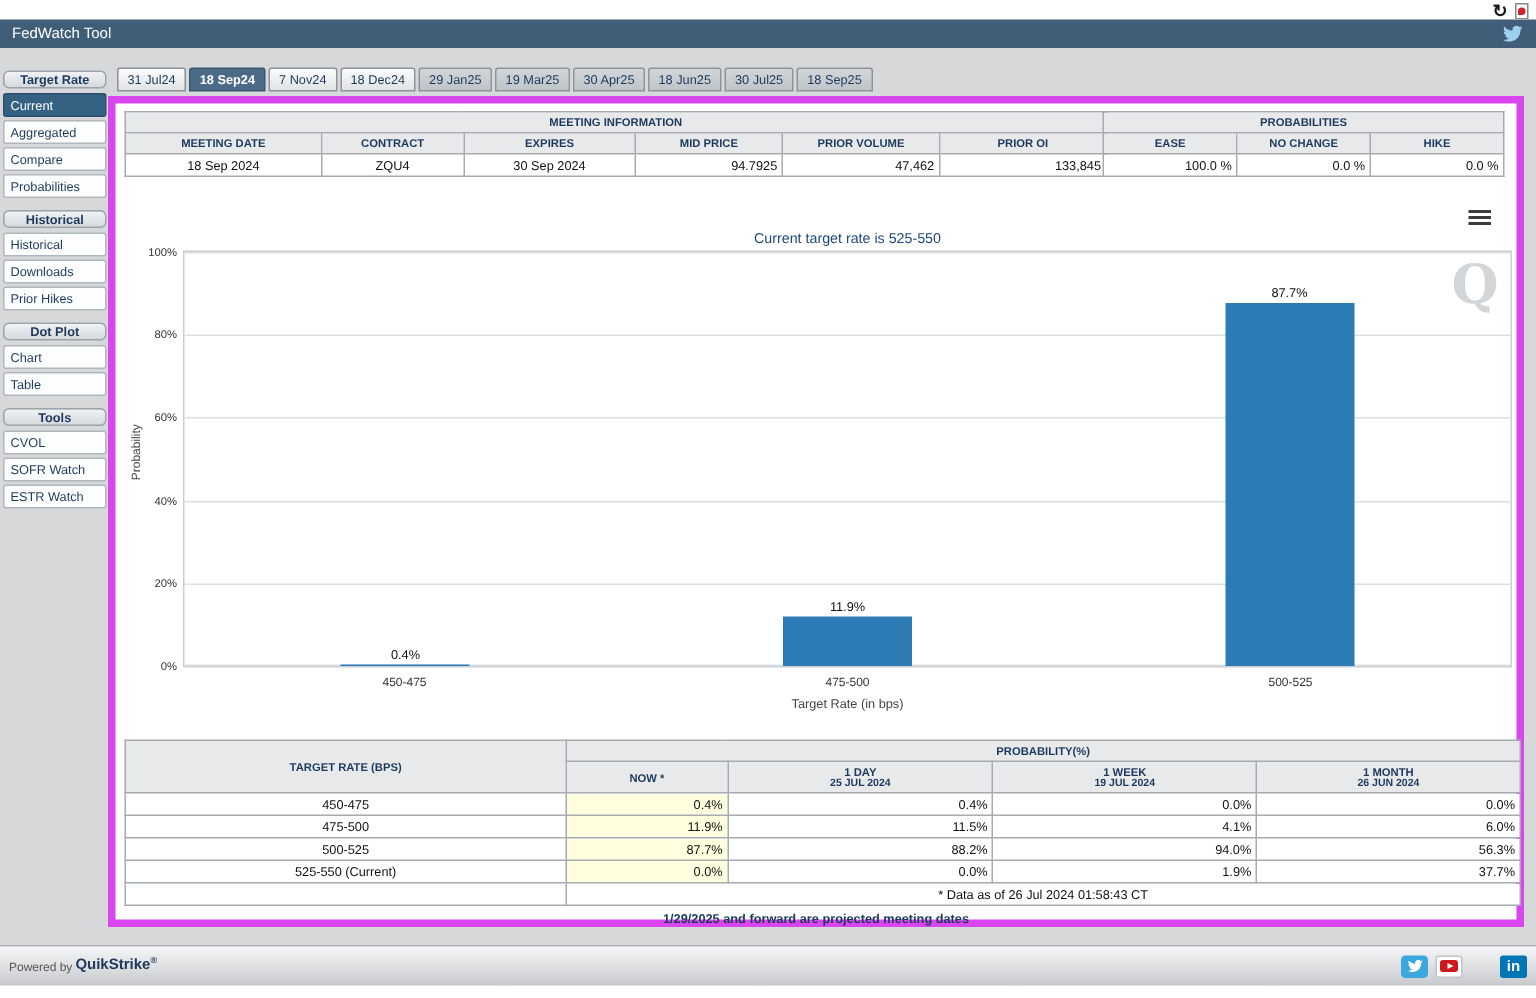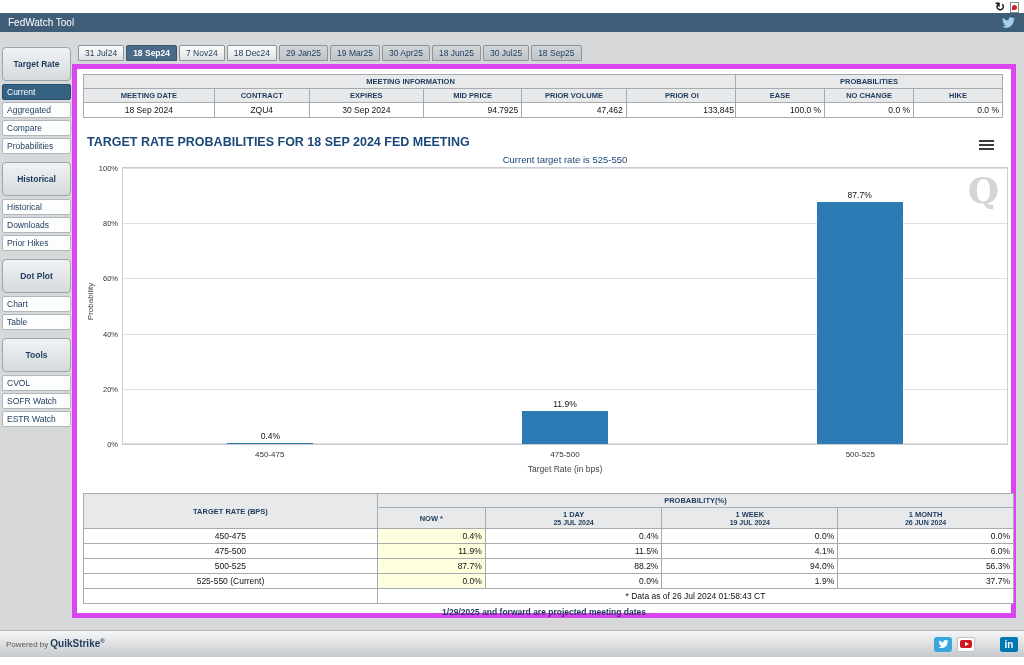--- a/index.html
+++ b/index.html
@@ -16,21 +16,21 @@
   .titlebar { position:absolute; top:13px; left:0; width:1024px; height:19px; background:#415e79; color:#fff; display:flex; align-items:center; padding:0 8px; font-size:10px; }
   .titlebar .spacer { flex:1; }
   .tw-bird { cursor:pointer; display:block; }
 
   
   .content { position:absolute; top:32px; left:0; width:1024px; height:598px; background:#d6d8da; }
 
   
   .sidebar { position:absolute; left:2px; top:15px; width:69px; }
   .side-section { margin-bottom:8px; }
-  .side-header { text-align:center; font-size:8.5px; font-weight:bold; color:#1d3a5c; background:linear-gradient(#f0f2f4,#d6dadd); border:1px solid #9aa4ad; border-radius:4px; padding:11px 0; margin-bottom:3px; cursor:pointer; }
+  .side-header { text-align:center; font-size:8.5px; font-weight:bold; color:#1d3a5c; background:linear-gradient(#f0f2f4,#d6dadd); border:1px solid #9aa4ad; border-radius:4px; padding:0 0; margin-bottom:3px; cursor:pointer; }
   .side-item { font-size:8.5px; color:#1d3a5c; background:#fcfdfd; border:1px solid #b0b7bc; border-radius:2px; padding:2px 2px 2px 4px; margin-bottom:2px; cursor:pointer; white-space:nowrap; overflow:hidden; }
   .side-item.active { background:#356183; color:#fff; border-color:#2a4f6d; }
 
   
   .tabs { position:absolute; left:78px; top:13px; display:flex; gap:2px; }
   .tab { font-size:8.5px; color:#1d3a5c; border:1px solid #8d949b; border-radius:2px 2px 0 0; padding:2px 6px; background:linear-gradient(#fbfcfc,#e0e3e5); cursor:pointer; white-space:nowrap; }
   .tab.projected { background:linear-gradient(#d2d6d9,#bec4c8); }
   .tab.active { background:#4a6a87; color:#fff; border-color:#3a5872; font-weight:bold; }
 
   
@@ -198,21 +198,20 @@
       </thead>
       <tbody>
           <tr>
             <td class="r">100.0 %</td>
             <td class="r">0.0 %</td>
             <td class="r">0.0 %</td>
           </tr>
         </tbody>
     </table>
 
-    <div class="chart-title">TARGET RATE PROBABILITIES FOR 18 SEP 2024 FED MEETING</div>
     <div class="menu-icon">
         <i></i>
         <i></i>
         <i></i>
       </div>
     <div class="chart-subtitle">Current target rate is 525-550</div>
 
     <div class="chart-wrap">
       <span class="y-title">Probability</span>
       <div class="plot">

